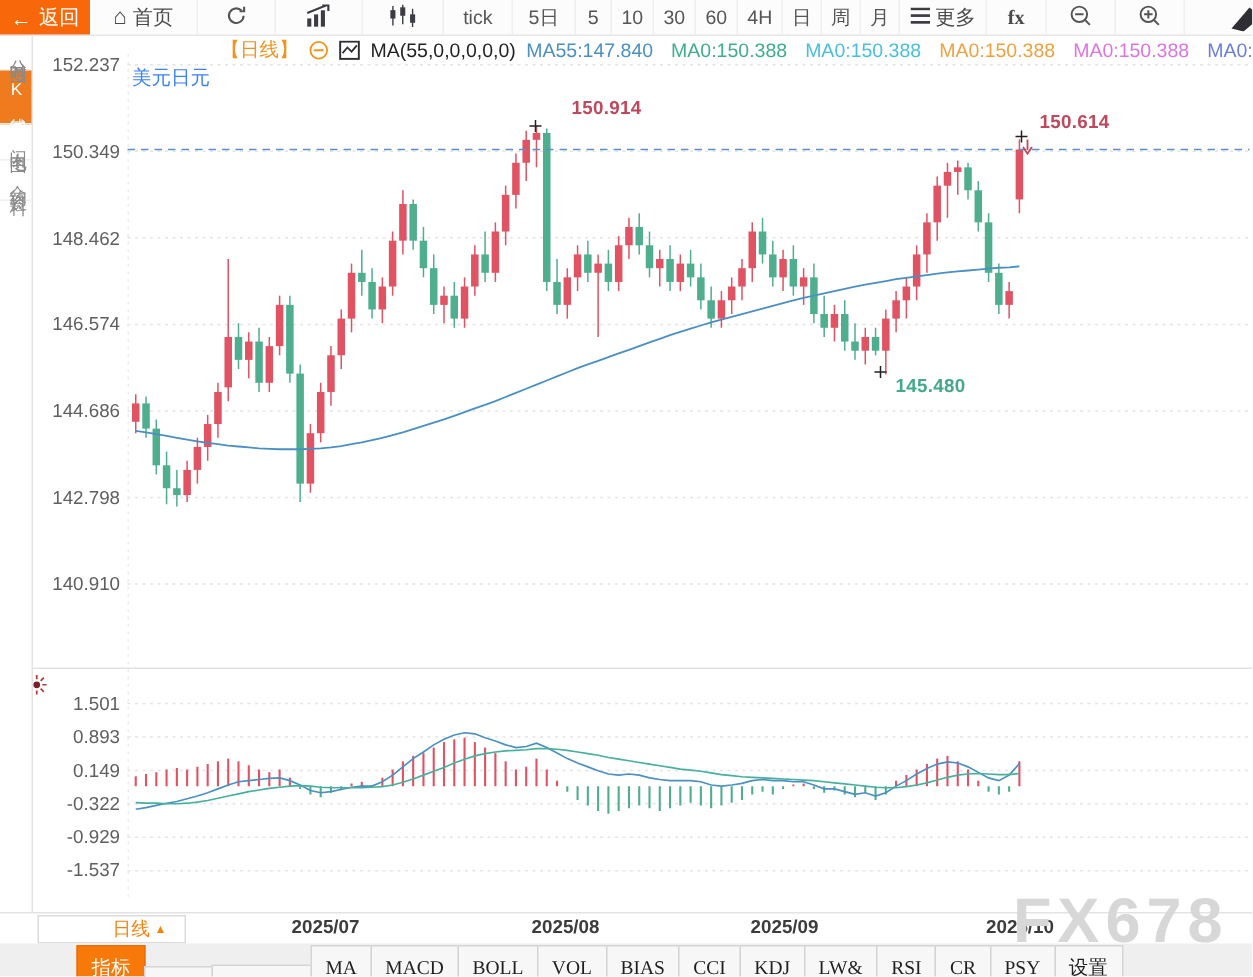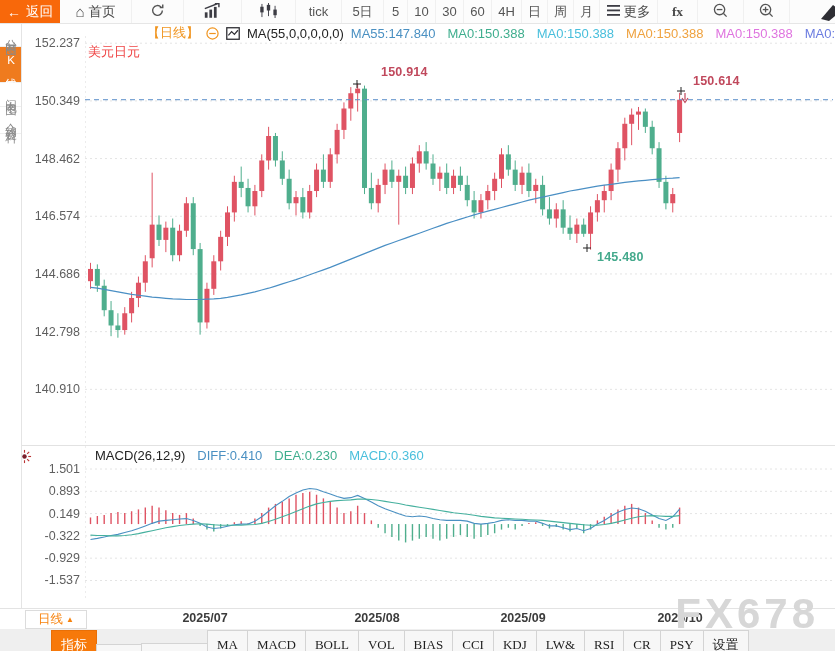--- a/index.html
+++ b/index.html
@@ -17,38 +17,38 @@
   
   .side{position:absolute;left:0;top:23px;width:21px;height:585px;background:#fff;
         border-right:1px solid #e4e4e4;z-index:5;}
   .side-item{writing-mode:vertical-lr;text-orientation:upright;font-size:11.5px;color:#8a8a8a;
              width:21px;text-align:center;padding:7px 0;letter-spacing:3px;line-height:21px;
              border-bottom:1px solid #efefef;box-sizing:border-box;cursor:default;}
   .side-item.active{background:#ef7b1e;color:#fff;}
   
   .chart-header{position:absolute;left:88px;top:25px;height:16px;display:flex;align-items:center;
                 gap:7px;font-size:13px;z-index:4;white-space:nowrap;}
-  .sym{color:#ef4444;margin-top:37px;}
+  .sym{color:#3b82f6;margin-top:37px;}
   .period{color:#f0941e;}
   .ma-conf{color:#222;}
   #ma-values{display:flex;gap:12px;font-size:13px;}
   
   .macd-header{position:absolute;left:95px;top:448px;display:flex;gap:12px;font-size:13px;
                z-index:4;white-space:nowrap;}
   .macd-title{color:#222;}
   
   .ytick{position:absolute;left:24px;width:56px;text-align:right;font-size:12.5px;color:#5f5f5f;
          transform:translateY(-50%);z-index:3;}
   .xband{position:absolute;left:0;top:608px;width:835px;height:21px;background:#fff;
          border-top:1px solid #e3e3e3;border-bottom:1px solid #e3e3e3;z-index:2;}
   .xlabel{position:absolute;top:611px;transform:translateX(-50%);font-size:12.5px;font-weight:700;
           color:#3c3c3c;z-index:3;}
   .period-box{position:absolute;left:25px;top:610px;width:60px;height:17px;border:1px solid #dcdcdc;
               background:#fff;color:#f7820c;font-size:12.5px;display:flex;align-items:center;
-              justify-content:center;gap:3px;z-index:3;}
+              justify-content:center;gap:3px;z-index:3;padding-left:37px;}
   .period-box .tri{font-size:8px;line-height:1;}
   
   .ann{position:absolute;font-size:12.5px;font-weight:700;z-index:3;letter-spacing:.2px;}
   
   .tabbar{position:absolute;left:0;bottom:0;width:835px;height:22px;background:#efefef;
           display:flex;align-items:flex-start;padding-left:52px;box-sizing:border-box;z-index:4;}
   .tab{height:30px;display:flex;align-items:center;padding:0 9px;border:1px solid #d4d4d4;
        margin-left:-1px;background:#f7f7f7;font-family:"Liberation Serif",serif;font-size:13px;
        color:#1f1f1f;box-sizing:border-box;}
   .tab.active{background:#f7790a;border-color:#e96f06;color:#fff;}
@@ -506,28 +506,20 @@
           <line x1="12" y1="8" x2="15" y2="8"></line>
           <line x1="3" y1="3" x2="5.2" y2="5.2"></line>
           <line x1="10.8" y1="10.8" x2="13" y2="13"></line>
           <line x1="13" y1="3" x2="10.8" y2="5.2"></line>
           <line x1="5.2" y1="10.8" x2="3" y2="13"></line>
         </g>
         <circle cx="8" cy="8" r="2.4" fill="#7a1f2b"></circle>
       </svg>
   </span>
   <div class="pane-sep"></div>
-  <div class="macd-header">
-    <span class="macd-title">MACD(26,12,9)</span>
-    <span id="macd-values" style="display:flex;gap:12px">
-        <span style="color: rgb(74, 144, 194);">DIFF:0.410</span>
-        <span style="color: rgb(63, 174, 142);">DEA:0.230</span>
-        <span style="color: rgb(73, 191, 220);">MACD:0.360</span>
-      </span>
-  </div>
 
   <div class="xband"></div>
   <div class="period-box">
     <span>日线</span>
     <span class="tri">▲</span>
   </div>
 
   <div class="watermark">FX678</div>
 
   <div class="tabbar">
@@ -554,20 +546,20 @@
     <div class="ytick" style="top: 216.261px;">146.574</div>
     <div class="ytick" style="top: 273.959px;">144.686</div>
     <div class="ytick" style="top: 331.656px;">142.798</div>
     <div class="ytick" style="top: 389.353px;">140.910</div>
     <div class="ytick" style="top: 469px;">1.501</div>
     <div class="ytick" style="top: 491.314px;">0.893</div>
     <div class="ytick" style="top: 513.591px;">0.149</div>
     <div class="ytick" style="top: 535.904px;">-0.322</div>
     <div class="ytick" style="top: 558.181px;">-0.929</div>
     <div class="ytick" style="top: 580.495px;">-1.537</div>
-    <div class="xlabel" style="left: 205px;">2025/07</div>
+    <div class="xlabel" style="left: 217px;">2025/07</div>
     <div class="xlabel" style="left: 377px;">2025/08</div>
     <div class="xlabel" style="left: 523px;">2025/09</div>
     <div class="xlabel" style="left: 680px;">2025/10</div>
     <div class="ann" style="left: 381px; top: 65px; color: rgb(192, 72, 92);">150.914</div>
     <div class="ann" style="left: 693px; top: 74px; color: rgb(192, 72, 92);">150.614</div>
     <div class="ann" style="left: 597px; top: 250px; color: rgb(68, 169, 140);">145.480</div>
   </div>
 
 </body></html>

